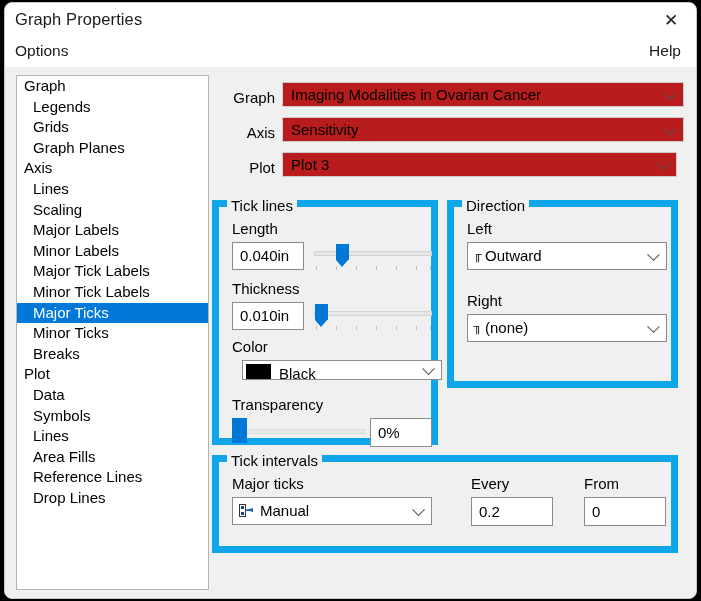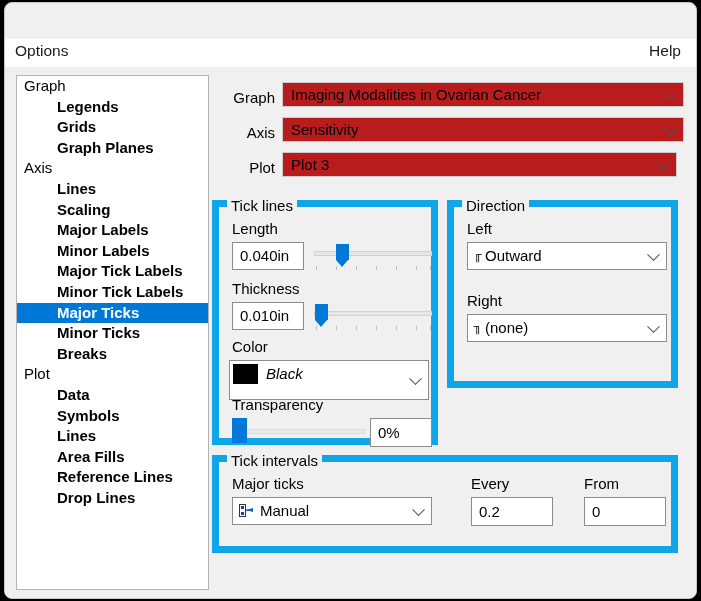--- a/index.html
+++ b/index.html
@@ -69,21 +69,21 @@
   }
   .tree-item {
     height: 20.6px;
     line-height: 20.6px;
     font-size: 15px;
     color: #000000;
     padding-left: 7px;
     white-space: nowrap;
     cursor: pointer;
   }
-  .tree-item.child { padding-left: 40px; font-weight: bold; }
+  .tree-item.child { padding-left: 16px; }
   .tree-item.sel {
     background: #0078d7;
     color: #ffffff;
   }
   
   .hdr-label {
     position: absolute;
     font-size: 15px; color: #000;
     text-align: right;
     white-space: nowrap;
@@ -224,20 +224,24 @@
     position: absolute;
     left: 6px; top: 6px;
     width: 16px; height: 14px;
   }
 </style>
 </head>
 <body>
 
 <div id="window">
 
+  <div id="titlebar">
+    <div id="title-text">Graph Properties</div>
+    <div id="close-btn">✕</div>
+  </div>
 
   <div id="menubar">
     <div id="menu-options">Options</div>
     <div id="menu-help">Help</div>
   </div>
 
   <div id="client">
 
     <div id="treebox">
         <div class="tree-item">Graph</div>
@@ -310,21 +314,21 @@
             <i style="left:42px"></i>
           <i style="left:62px"></i>
             <i style="left:82px"></i>
             <i style="left:102px"></i>
             <i style="left:116px"></i>
         </div>
         <div class="thumb-down" style="left: 1px; background: rgb(0, 120, 215); --accent: #0078d7;"></div>
       </div>
 
       <div class="field-label" style="left:13px; top:131px;">Color</div>
-      <div class="combo-white" style="left:10px; top:153px; width:200px; height:40px;font-style:italic;">
+      <div class="combo-white" style="left:23px; top:153px; width:200px; height:20px;">
         <span class="swatch" style="background: rgb(0, 0, 0);"></span>
         <span class="combo-text" style="left:36px; top:4px;">Black</span>
         <span class="chev"></span>
       </div>
 
       <div class="field-label" style="left:13px; top:189px;text-align:center;">Transparency</div>
       <div class="slider slider-flat" style="left:13px; top:211px; width:133px; height:27px;">
         <div class="track2" style="width:133px;"></div>
         <div class="thumb-rect" style="left: 0px; background: rgb(0, 120, 215);"></div>
       </div>

